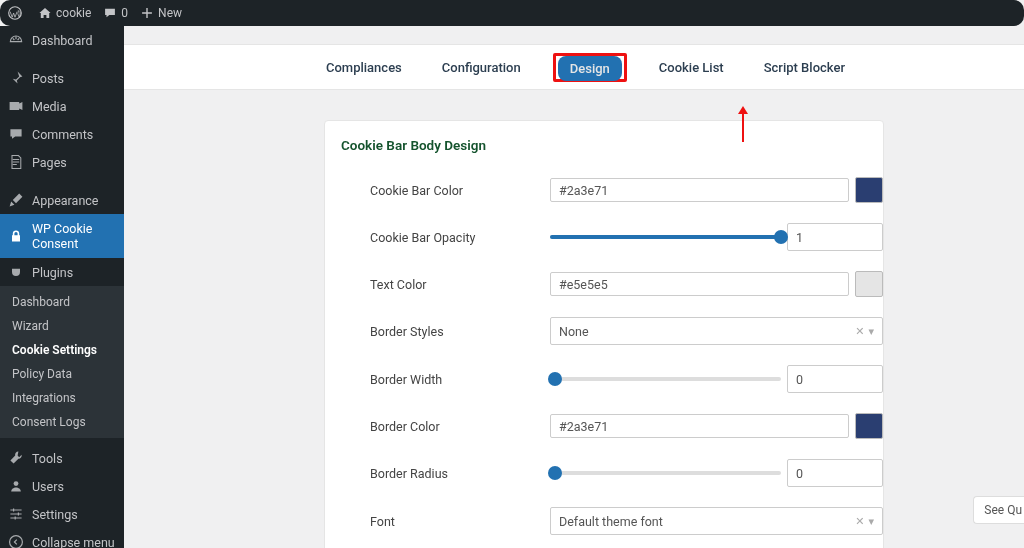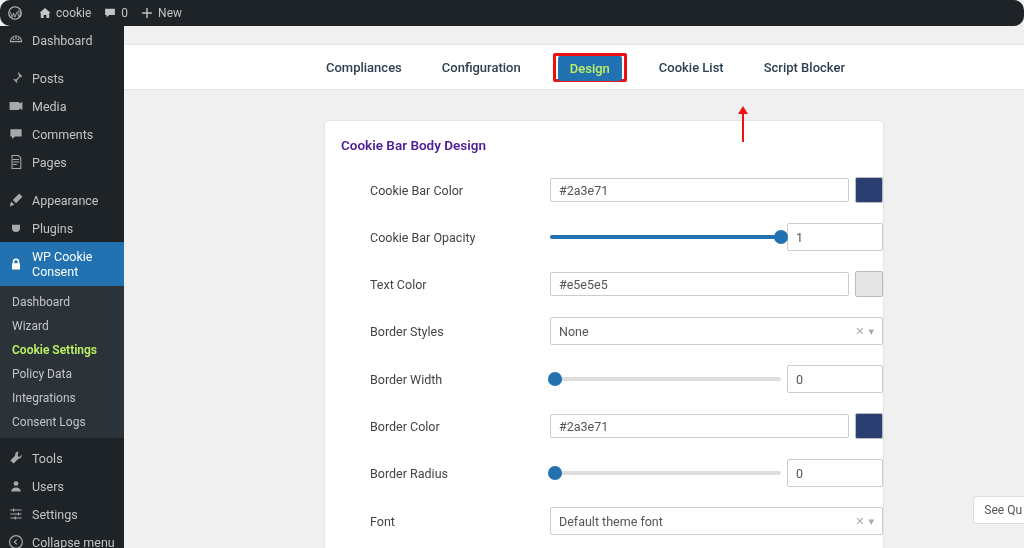--- a/index.html
+++ b/index.html
@@ -12,34 +12,34 @@
 
   
   .sidebar { position: absolute; top: 26px; left: 0; width: 124px; background: #1d2327; height: calc(100% - 26px); font-size: 12.5px; color: #c3c4c7; }
   .menu-item { display: flex; align-items: center; padding: 6px 8px; cursor: pointer; }
   .menu-item svg { width: 16px; height: 16px; fill: #a7aaad; margin-right: 8px; flex-shrink:0; }
   .menu-item.active { background: #2271b1; color: #fff; }
   .menu-item.active svg { fill: #fff; }
   .menu-item.active .arrow { position: absolute; right: -6px; width: 0; height: 0; border-top: 6px solid transparent; border-bottom: 6px solid transparent; border-right: 6px solid #f0f0f1; }
   .submenu { background: #2c3338; padding: 4px 0; }
   .submenu .sub-item { padding: 5px 10px 5px 12px; font-size: 12px; color: #c3c4c7; cursor: pointer; }
-  .submenu .sub-item.current { font-weight: 600; color: #bef264; }
+  .submenu .sub-item.current { font-weight: 600; color: #ffffff; }
 
   
   .main { position: absolute; left: 124px; top: 26px; right: 0; bottom: 0; overflow: hidden; }
   .tabs-wrap { background: #fff; margin-top: 18px; border-top: 1px solid #e5e5e5; border-bottom: 1px solid #e5e5e5; }
   .tabs { display: flex; justify-content: center; align-items: center; height: 44px; gap: 24px; position: relative; margin-left: 23px; }
   .tab { font-size: 13px; color: #2c3e50; cursor: pointer; padding: 4px 8px; font-weight: 500; }
-  .tab.active { background: #2271b1; color: #bef264; padding: 5px 12px; border-radius: 2px; }
+  .tab.active { background: #2271b1; color: #e5e5e5; padding: 5px 12px; border-radius: 8px; }
   .tab-outline { border: 3px solid #e11; padding: 2px; border-radius: 2px; }
   .red-arrow { position: absolute; left: 618px; top: 86px; width: 2px; height: 30px; background: #e11; }
   .red-arrow::before { content:""; position:absolute; top:-6px; left:-4px; width:0; height:0; border-left:5px solid transparent; border-right:5px solid transparent; border-bottom:8px solid #e11;}
 
   .panel { background: #fff; margin: 30px auto 0; width: 560px; border: 1px solid #e5e5e5; border-radius: 4px; padding-bottom: 18px; margin-left: 200px; }
-  .panel-title { font-size: 13.5px; font-weight: 600; color: #4c1d95; padding: 16px 16px 14px; }
+  .panel-title { font-size: 13.5px; font-weight: 600; color: #14532d; padding: 16px 16px 14px; }
   .field { display: flex; align-items: center; padding: 10px 0; margin-left: 45px; }
   .field-label { width: 180px; font-size: 12.5px; color: #444; }
   .field-ctrl { flex: 1; display: flex; align-items: center; gap: 6px; }
   .txt { flex:1; height: 24px; border: 1px solid #ccc; border-radius: 2px; padding: 0 8px; font-size: 12.5px; color: #555; }
   .swatch { width: 28px; height: 26px; border: 1px solid #bbb; border-radius: 2px; }
   .select { flex:1; height: 28px; border: 1px solid #ccc; border-radius: 2px; padding: 0 8px; font-size: 12.5px; color: #555; display: flex; align-items: center; justify-content: space-between; }
   .select .sel-icons { display:flex; gap:4px; color:#aaa; font-size:11px; }
   .slider { flex:1; height: 4px; background: #ddd; border-radius: 2px; position: relative; }
   .slider .track { position:absolute; left:0; top:0; height:100%; background:#2271b1; border-radius:2px; }
   .slider .thumb { position:absolute; top:50%; width:14px; height:14px; background:#2271b1; border-radius:50%; transform: translate(-50%, -50%); }
@@ -109,32 +109,32 @@
       </svg>
     <span>Pages</span>
   </div>
   <div style="height:10px"></div>
   <div class="menu-item">
     <svg viewBox="0 0 20 20">
         <path d="M14 2l4 4-8 8-4-4zM4 12l-2 6 6-2z"></path>
       </svg>
     <span>Appearance</span>
   </div>
-  <div class="menu-item">
-    <svg viewBox="0 0 20 20">
-        <path d="M7 2v4M13 2v4M5 6h10v4a5 5 0 01-5 5 5 5 0 01-5-5zM10 15v3"></path>
-      </svg>
-    <span>Plugins</span>
-  </div>
   <div class="menu-item active" style="position:relative; padding-top:7px; padding-bottom:7px; line-height:1.2;">
     <svg viewBox="0 0 20 20">
         <path d="M6 9V7a4 4 0 018 0v2h1v8H5V9zm2 0h4V7a2 2 0 00-4 0z" fill="#fff"></path>
       </svg>
     <span>WP Cookie Consent</span>
     <span class="arrow"></span>
+  </div>
+  <div class="menu-item">
+    <svg viewBox="0 0 20 20">
+        <path d="M7 2v4M13 2v4M5 6h10v4a5 5 0 01-5 5 5 5 0 01-5-5zM10 15v3"></path>
+      </svg>
+    <span>Plugins</span>
   </div>
   <div class="submenu">
     <div class="sub-item">Dashboard</div>
     <div class="sub-item">Wizard</div>
     <div class="sub-item current">Cookie Settings</div>
     <div class="sub-item">Policy Data</div>
     <div class="sub-item">Integrations</div>
     <div class="sub-item">Consent Logs</div>
   </div>
   <div style="height:6px"></div>

